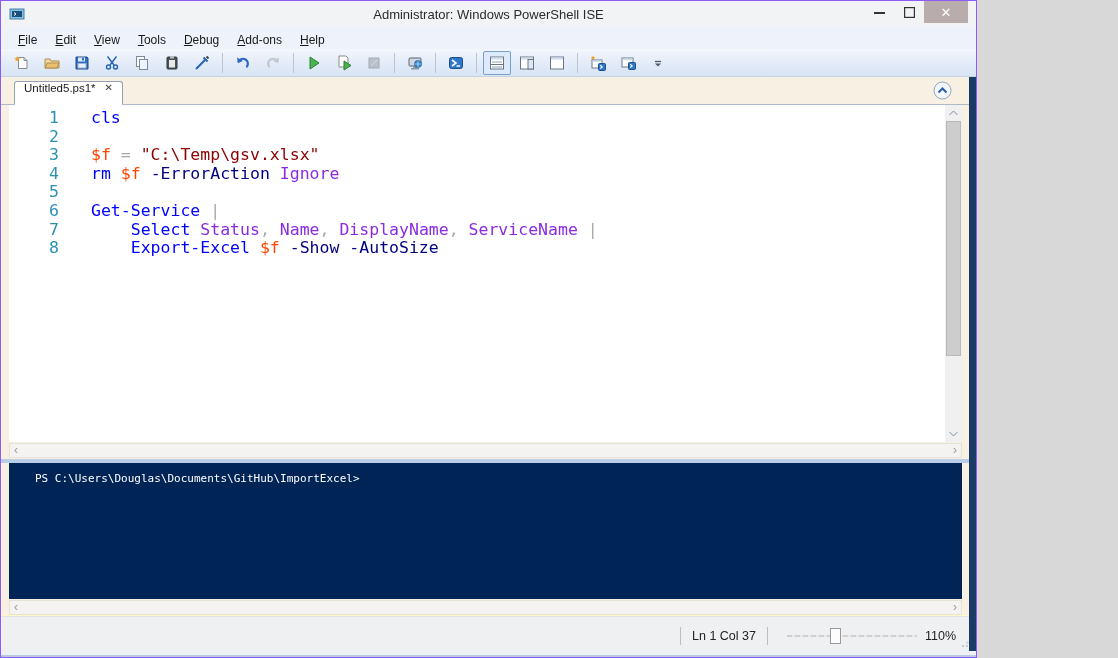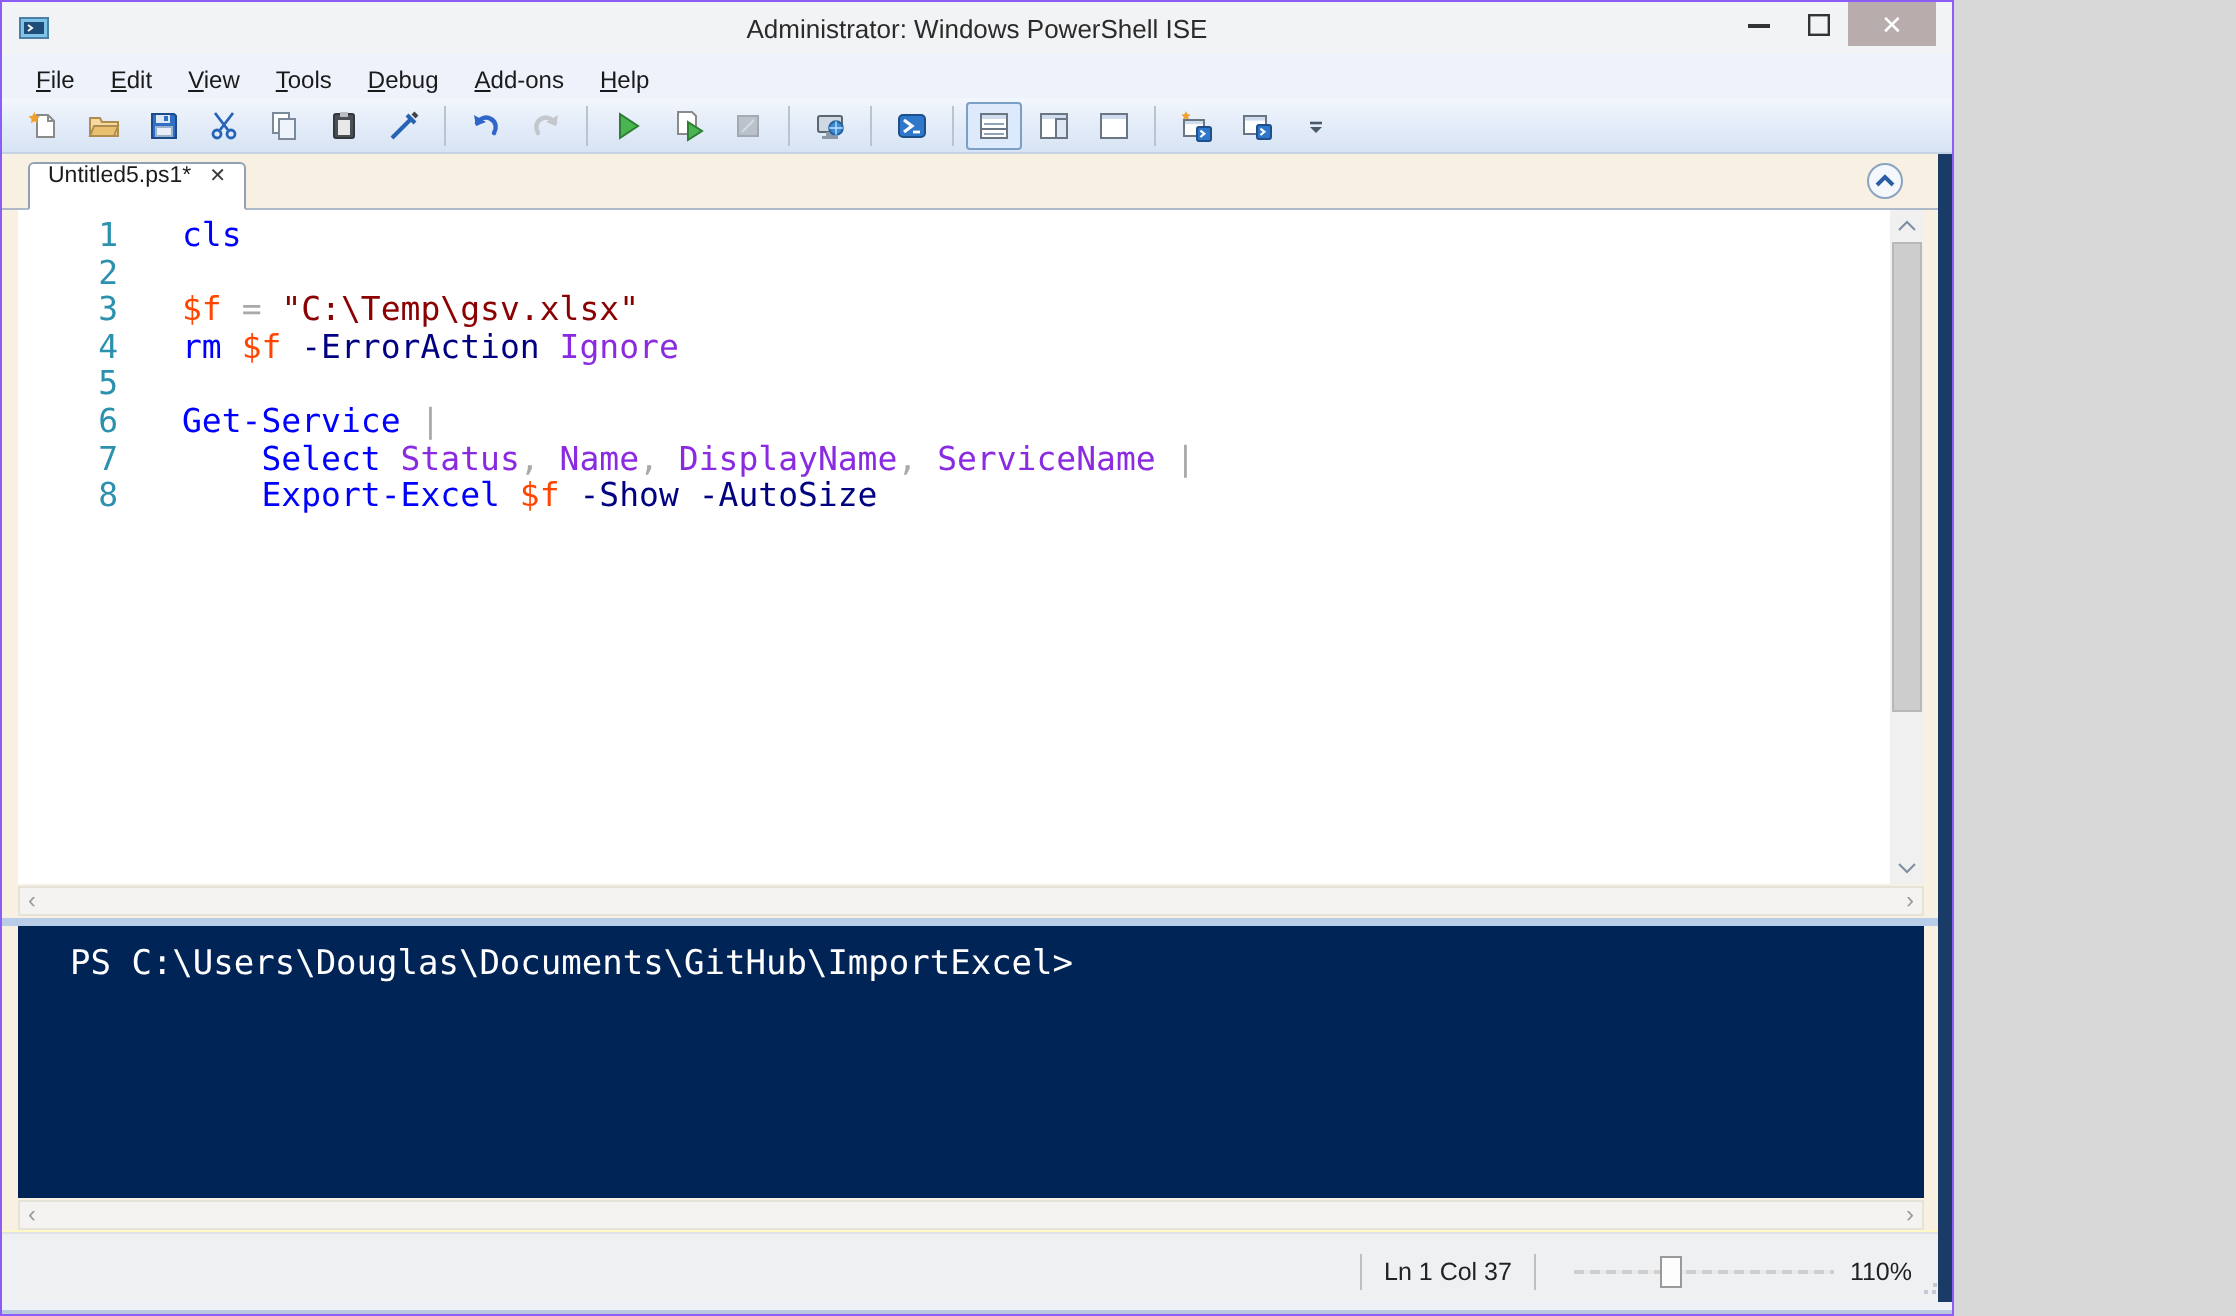--- a/index.html
+++ b/index.html
@@ -53,21 +53,21 @@
   .sb-btn.up { top:0; } .sb-btn.down { bottom:0; }
   .sb-thumb { position:absolute; left:1px; right:1px; top:16px; height:235px; background:#cdcdcd; border:1px solid #b8b8b8; }
   
   .hscroll { height:15px; margin:1px 14px 1px 8px; background:#f4f3f1; border:1px solid #e5e2d8;
              position:relative; font-size:12px; color:#9a9a9a; }
   .hscroll .arr { position:absolute; top:-1px; line-height:14px; }
   .hscroll .arr.l { left:4px; } .hscroll .arr.r { right:4px; }
   .splitter { height:4px; background:#b9cde9; }
   
   .console { height:136px; margin:0 14px 0 8px; background:#012456; cursor:text; }
-  .prompt { color:#ffffff; font-family:"DejaVu Sans Mono", monospace; font-size:17px;
+  .prompt { color:#ffffff; font-family:"DejaVu Sans Mono", monospace; font-size:11px;
             padding:9px 0 0 26px; white-space:pre; }
   
   .statusbar { height:38px; background:#eef0f2; border-top:1px solid #dfe2e6;
                display:flex; align-items:center; justify-content:flex-end; padding-right:20px;
                font-size:12.5px; color:#222; position:relative; }
   .sb-sep { width:1px; height:18px; background:#bfbfbf; margin:0 11px; }
   .zoom-slider { width:130px; height:18px; position:relative; margin:0 8px; }
   .zoom-track { position:absolute; top:8px; left:0; right:0; height:2px;
                 background:repeating-linear-gradient(90deg,#cfcfcf 0 5px,#e9e9e9 5px 8px); }
   .zoom-thumb { position:absolute; left:33%; top:1px; width:11px; height:16px;

